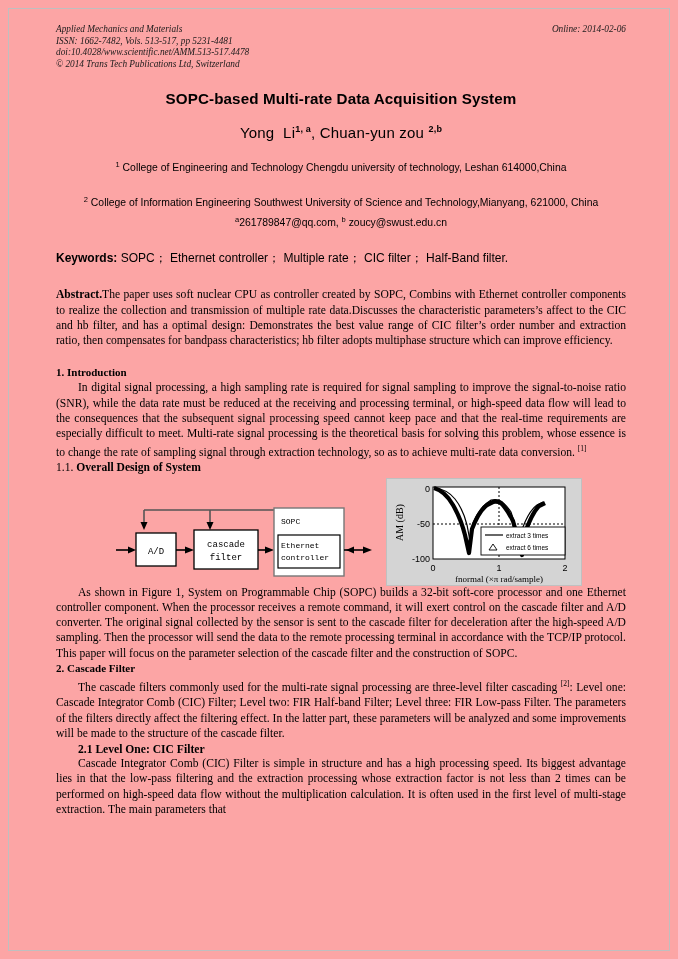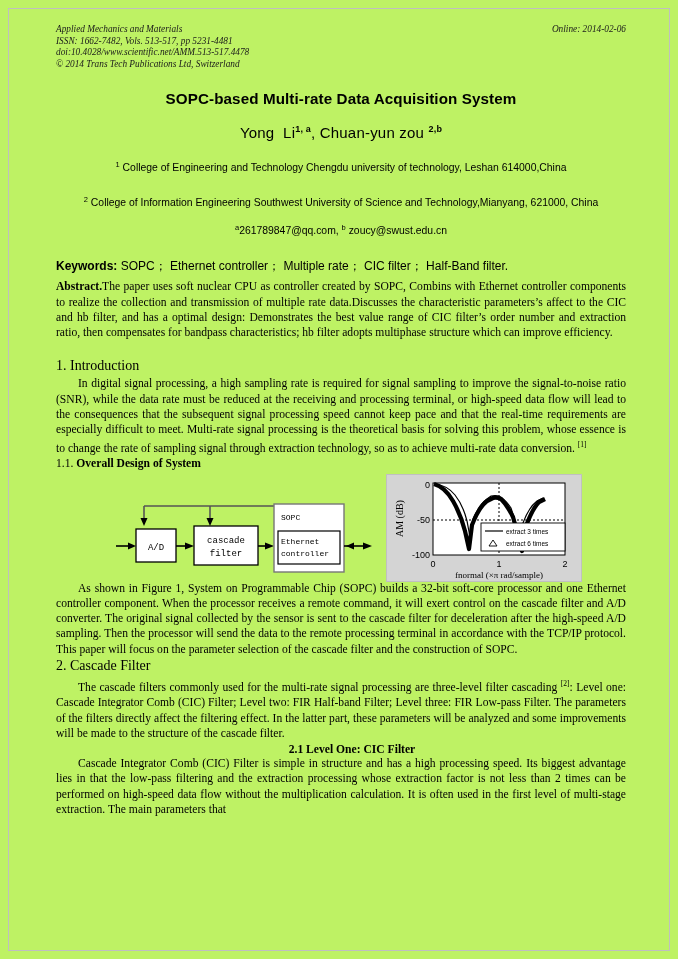--- a/index.html
+++ b/index.html
@@ -8,21 +8,21 @@
     background: #ffffff;
   }
   body {
     font-family: "Liberation Serif", serif;
     color: #000;
   }
   .page {
     position: relative;
     width: 678px;
     height: 959px;
-    background: #bef264;
+    background: #fca5a5;
     box-sizing: border-box;
     overflow: hidden;
   }
   .page-border {
     position: absolute;
     left: 8px;
     top: 8px;
     width: 662px;
     height: 943px;
     border: 1px solid #bfbfbf;
@@ -78,59 +78,58 @@
     text-align: center;
     line-height: 16px;
     margin-top: 16px;
   }
   .affil sup { font-size: 7.5px; }
   .affil-2 { }
   .emails {
     font-family: "Liberation Sans", sans-serif;
     font-size: 10.4px;
     text-align: center;
-    margin-top: 11px;
+    margin-top: 3px;
   }
   .emails sup { font-size: 7.5px; }
 
   
   .keywords {
     font-family: "Liberation Sans", sans-serif;
     font-size: 12px;
     margin-top: 22px;
     text-align: left;
   }
   .keywords b { font-weight: bold; }
 
   .abstract {
     font-size: 11.6px;
     line-height: 15.2px;
     text-align: justify;
-    margin-top: 4px;
+    margin-top: 20px;
   }
   .abstract b { font-weight: bold; }
 
   
   .h-sec {
-    font-size: 14px;
-    font-weight: normal;
+    font-size: 11px;
+    font-weight: bold;
     margin-top: 18px;
     margin-bottom: 2px;
   }
   .h-sub {
     font-size: 11.6px;
     margin-top: 0px;
   }
   .h-sub b { font-weight: bold; }
   .h-sub-indent {
     font-size: 11.6px;
     font-weight: bold;
     margin-top: 2px;
     padding-left: 22px;
-    text-align: center;
   }
   p.body {
     font-size: 11.6px;
     line-height: 15.3px;
     text-align: justify;
     margin: 0;
   }
   p.indent { text-indent: 22px; }
   sup.ref { font-size: 7.6px; vertical-align: super; }
 

